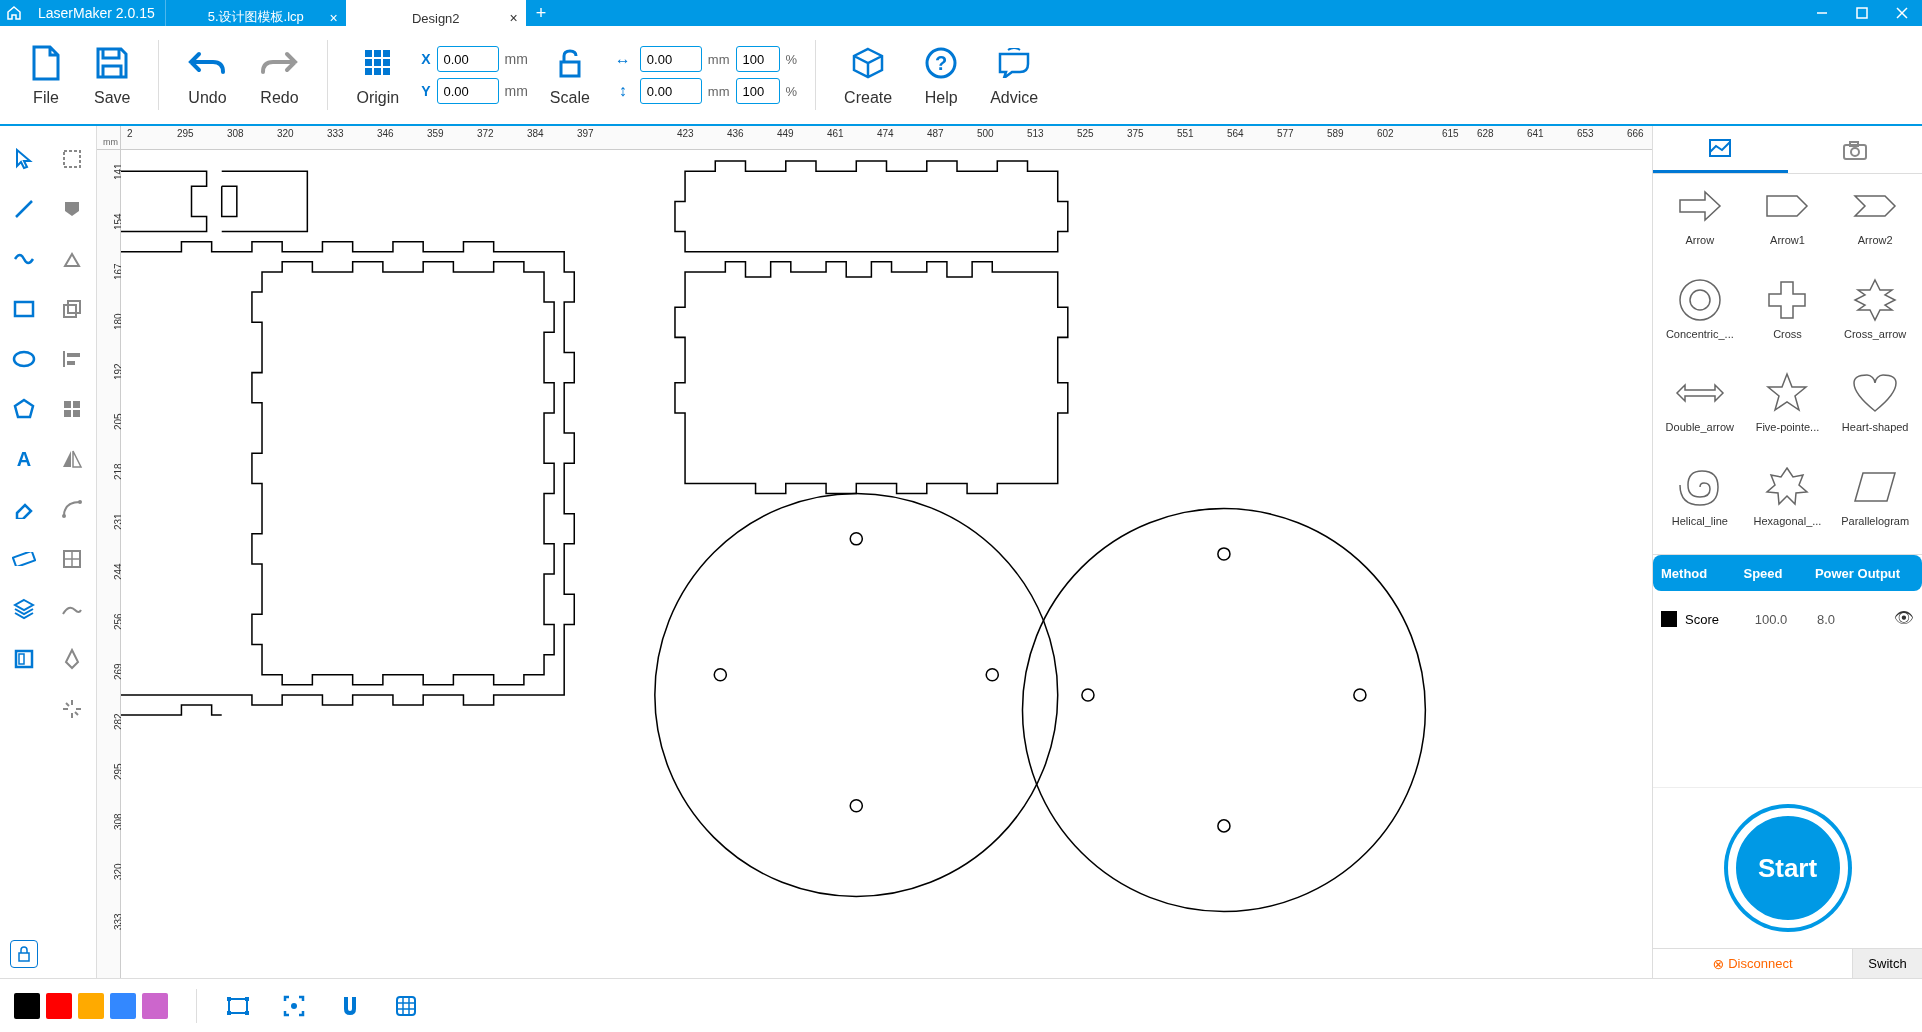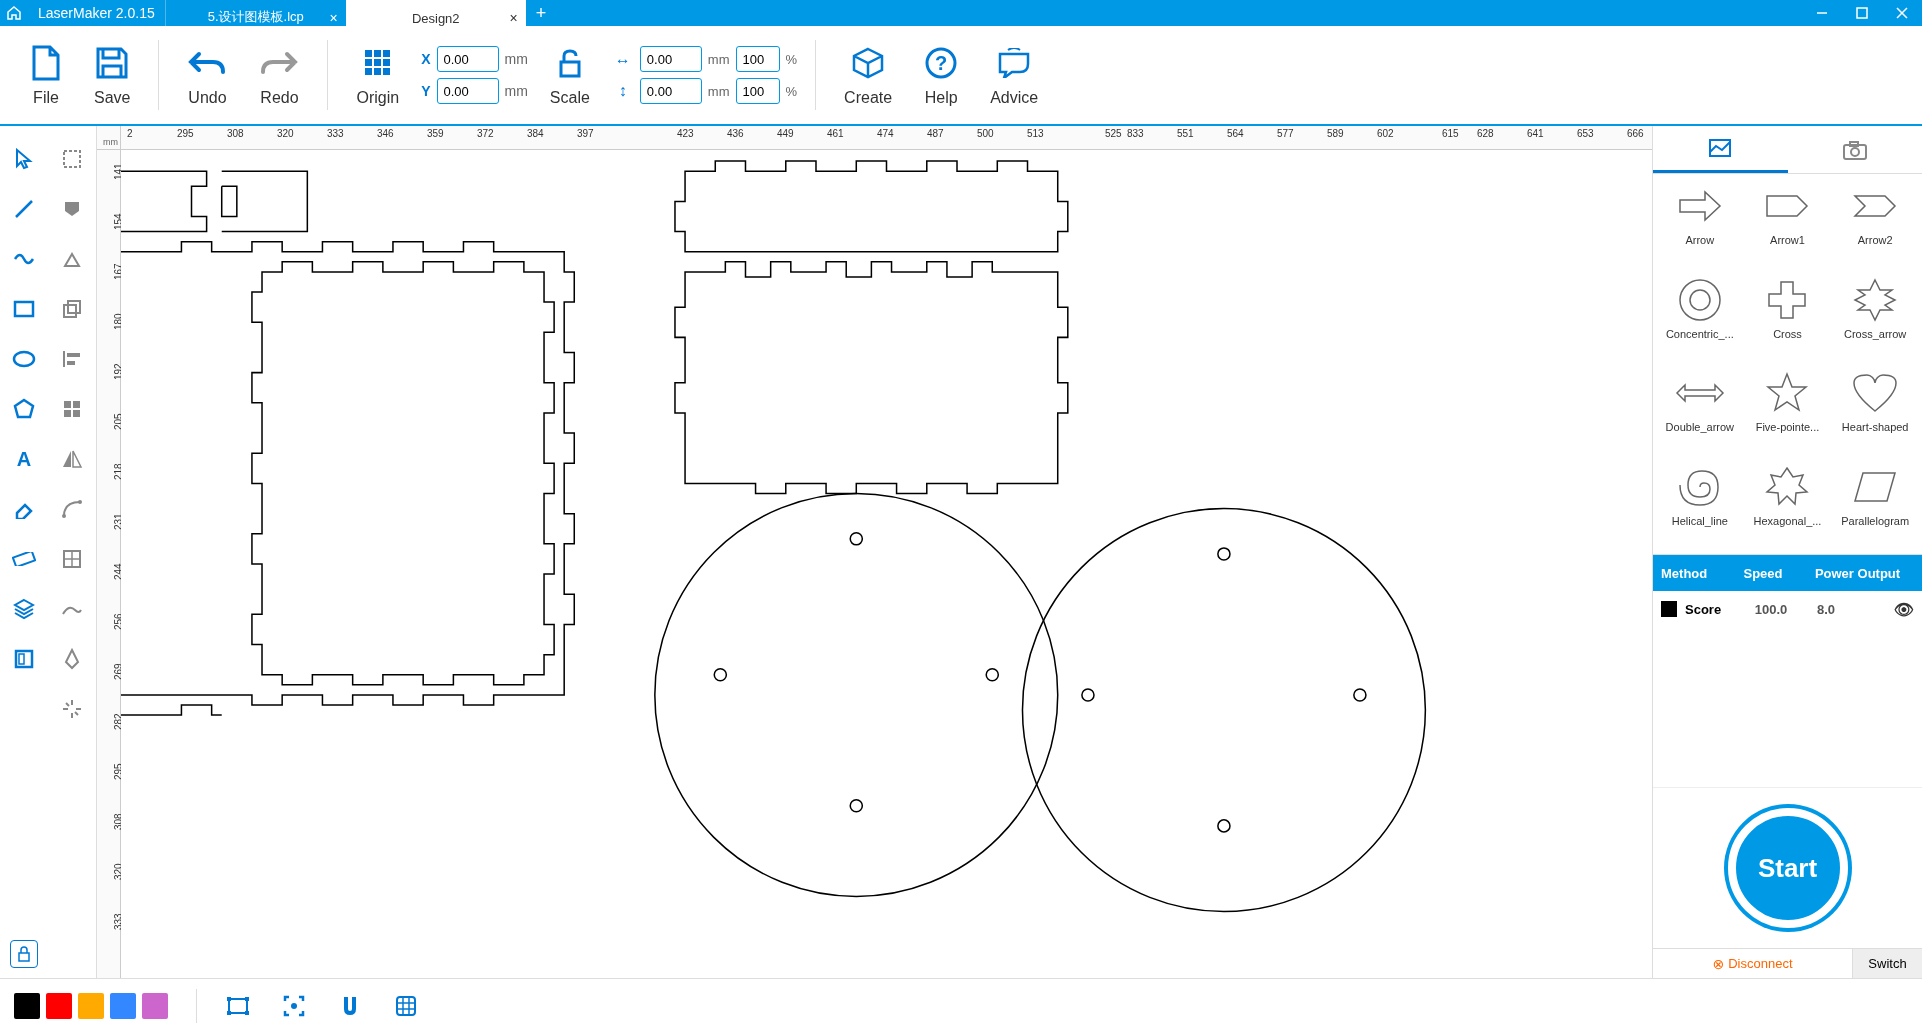--- a/index.html
+++ b/index.html
@@ -62,26 +62,26 @@
 .rp-tab.active { color: #0078d4; border-bottom: 3px solid #0078d4;}
 .rp-selects { display: flex; gap: 4px; padding: 6px;}
 .rp-selects select { flex: 1; height: 26px; border: 1px solid #aaa; font-size: 12px; padding: 0 2px;}
 .rp-search { width: 26px; height: 26px; display: flex; align-items: center; justify-content: center; color: #666; cursor: pointer;}
 .shape-grid { display: grid; grid-template-columns: repeat(3, 1fr); gap: 2px; padding: 4px; overflow-y: auto; height: 380px;}
 .shape-item { display: flex; flex-direction: column; align-items: center; gap: 4px; padding: 4px; cursor: pointer;}
 .shape-item .sicon { width: 64px; height: 48px; display: flex; align-items: center; justify-content: center;}
 .shape-item .slabel { font-size: 11px; color: #333; text-align: center; white-space: nowrap; overflow: hidden; text-overflow: ellipsis; width: 100%;}
 
 .method-table { border-top: 1px solid #ddd;}
-.method-head { background: #0099e5; color: white; display: flex; font-size: 13px; font-weight: bold; height: 36px; align-items: center;}
+.method-head { background: #0099e5; color: white; display: flex; font-size: 13px; font-weight: bold; height: 36px; align-items: center; border-radius: 8px;}
 .method-head > div { padding: 0 8px;}
 .mh-method { width: 80px;}
 .mh-speed { width: 60px; text-align: center;}
 .mh-power { flex:1; text-align: center;}
-.method-row { display: flex; align-items: center; height: 36px; font-size: 13px; padding: 0 8px; font-weight: bold;}
+.method-row { display: flex; align-items: flex-end; height: 36px; font-size: 13px; padding: 0 8px;}
 .method-row .color-sw { width: 16px; height: 16px; background: black; margin-right: 8px;}
 .method-row .mname { width: 56px;}
 .method-row .mspeed { width: 60px; text-align: center; color: #555;}
 .method-row .mpower { width: 50px; text-align: center; color: #555;}
 .method-row .meye { flex: 1; text-align: right; color: #333; font-size: 16px;}
 
 .start-area { margin-top: auto; padding: 20px; display: flex; flex-direction: column; align-items: center; gap: 10px; border-top: 1px solid #eee;}
 .start-btn { width: 120px; height: 120px; border-radius: 50%; background: #0099e5; border: 8px solid white; box-shadow: 0 0 0 4px #0099e5; display: flex; align-items: center; justify-content: center; color: white; font-size: 26px; font-weight: bold; cursor: pointer;}
 .conn-row { display: flex; width: 100%; height: 30px; align-items: center; border-top: 1px solid #ddd;}
 .conn-status { flex: 1; text-align: center; color: #ff6600; font-size: 13px; display: flex; align-items: center; justify-content: center; gap: 4px;}
@@ -439,22 +439,22 @@
         <div class="tick" style="left: 456px; top: 2px;">397</div>
         <div class="tick" style="left: 506px; top: 2px; margin-top: 24px;">410</div>
         <div class="tick" style="left: 556px; top: 2px;">423</div>
         <div class="tick" style="left: 606px; top: 2px;">436</div>
         <div class="tick" style="left: 656px; top: 2px;">449</div>
         <div class="tick" style="left: 706px; top: 2px;">461</div>
         <div class="tick" style="left: 756px; top: 2px;">474</div>
         <div class="tick" style="left: 806px; top: 2px;">487</div>
         <div class="tick" style="left: 856px; top: 2px;">500</div>
         <div class="tick" style="left: 906px; top: 2px;">513</div>
-        <div class="tick" style="left: 956px; top: 2px; margin-left: 28px;">525</div>
-        <div class="tick" style="left: 1006px; top: 2px;">833</div>
+        <div class="tick" style="left: 956px; top: 2px;">525</div>
+        <div class="tick" style="left: 1006px; top: 2px;">375</div>
         <div class="tick" style="left: 1056px; top: 2px;">551</div>
         <div class="tick" style="left: 1106px; top: 2px;">564</div>
         <div class="tick" style="left: 1156px; top: 2px;">577</div>
         <div class="tick" style="left: 1206px; top: 2px; text-align: center;">589</div>
         <div class="tick" style="left: 1256px; top: 2px; text-align: center;">602</div>
         <div class="tick" style="left: 1306px; top: 2px; padding-left: 15px;">615</div>
         <div class="tick" style="left: 1356px; top: 2px;">628</div>
         <div class="tick" style="left: 1406px; top: 2px;">641</div>
         <div class="tick" style="left: 1456px; top: 2px;">653</div>
         <div class="tick" style="left: 1506px; top: 2px;">666</div>

